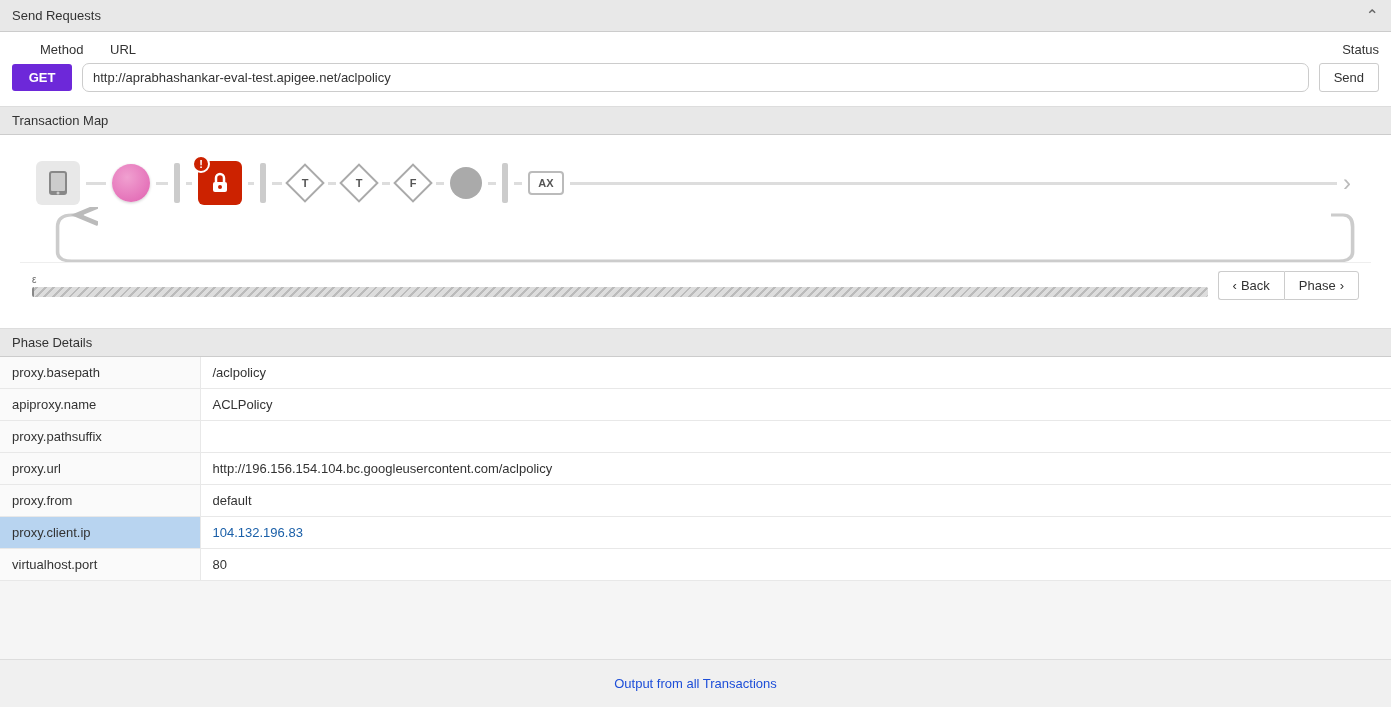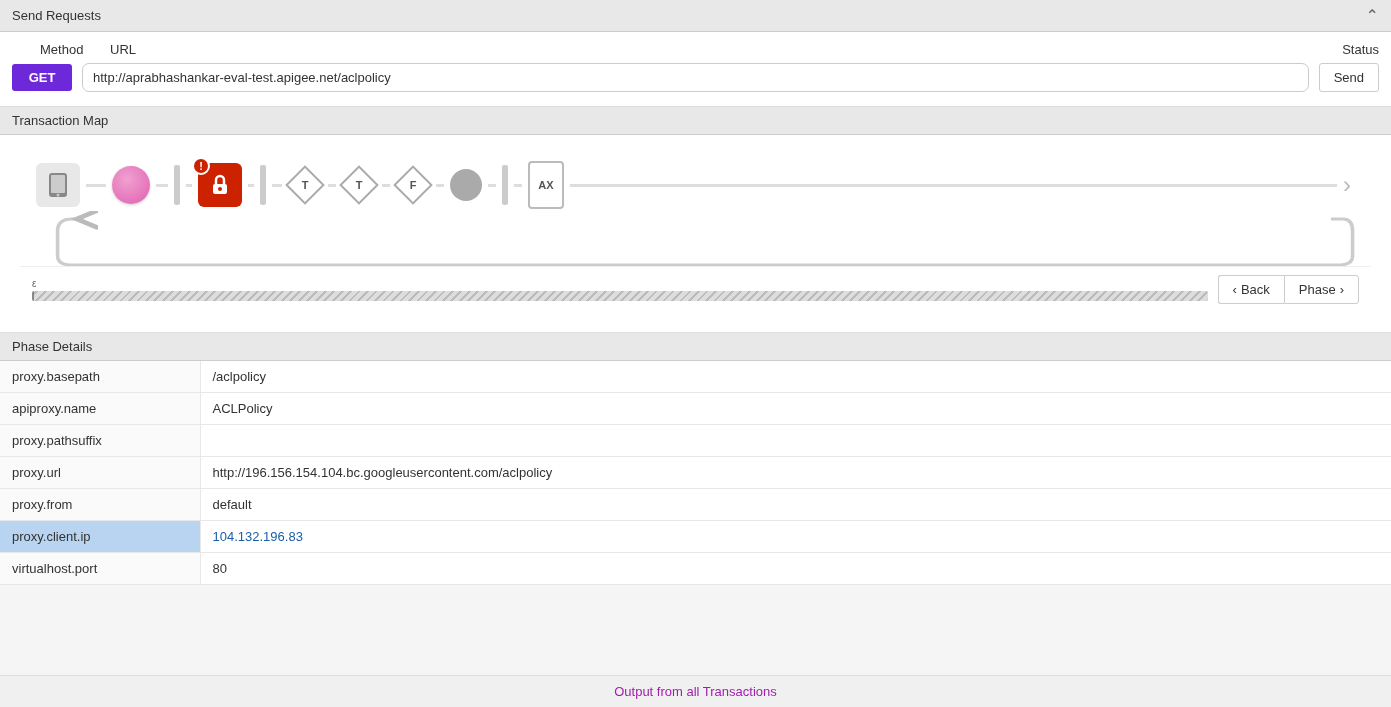--- a/index.html
+++ b/index.html
@@ -166,21 +166,21 @@
     .node-circle-gray {
       width: 32px;
       height: 32px;
       border-radius: 50%;
       background: #aaa;
     }
 
     
     .node-ax {
       width: 36px;
-      height: 48px;
+      height: 24px;
       background: #fff;
       border: 2px solid #bbb;
       border-radius: 4px;
       display: flex;
       align-items: center;
       justify-content: center;
       font-size: 11px;
       color: #555;
       font-weight: 600;
     }
@@ -278,24 +278,24 @@
       background: #b8d4f0;
     }
     .row-highlighted td:last-child {
       color: #1a5fa8;
     }
 
     
     .output-footer {
       background: #f0f0f0;
       border-top: 1px solid #ddd;
-      padding: 8px 12px;
+      padding: 16px 12px;
       text-align: center;
       font-size: 13px;
-      color: #a21caf;
+      color: #1d4ed8;
       position: fixed;
       bottom: 0;
       left: 0;
       right: 0;
     }
 
     .pipeline-full {
       display: flex;
       flex-direction: column;
       padding: 10px 16px 0 16px;

